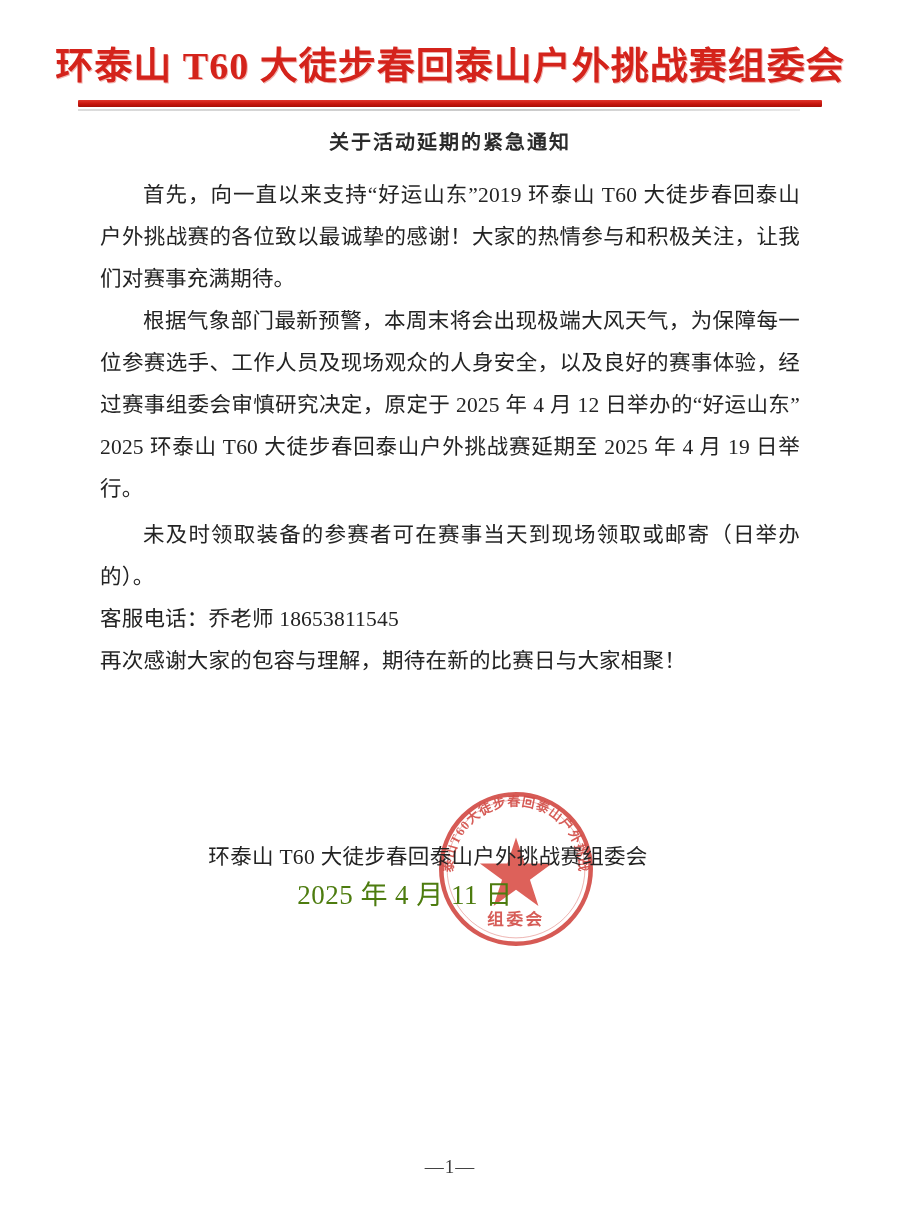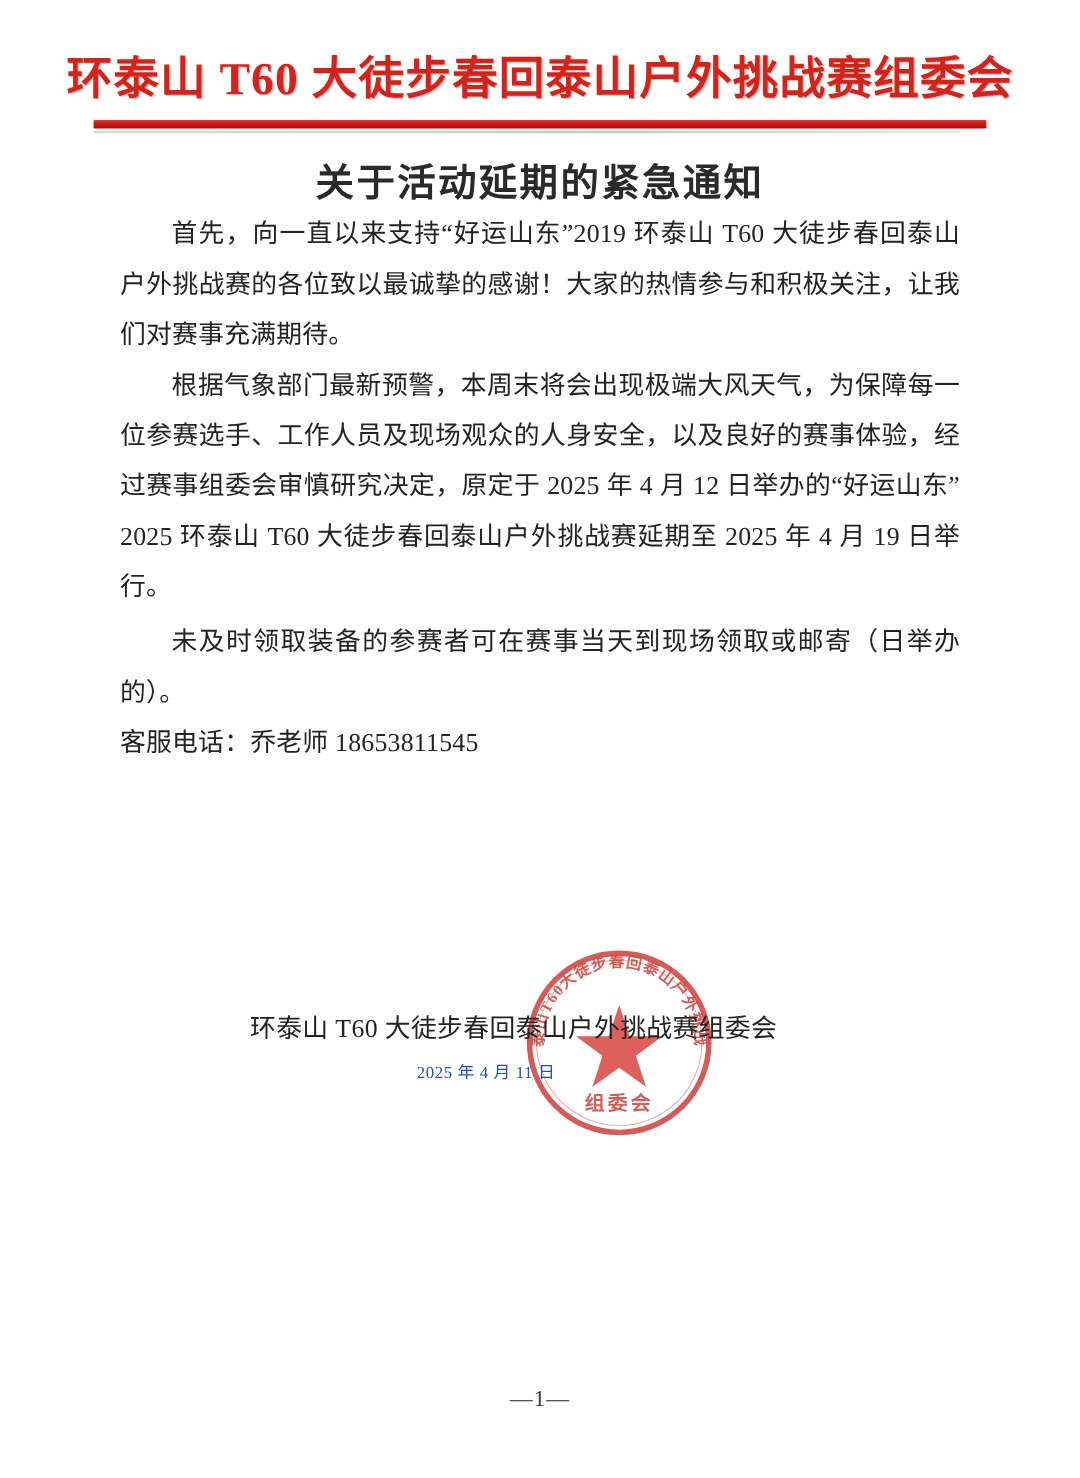--- a/index.html
+++ b/index.html
@@ -67,21 +67,21 @@
     background: linear-gradient(90deg, #dcdcdc 0%, #c9c9c9 60%, #e8e8e8 100%);
   }
 
   
   .doc-title {
     position: absolute;
     left: 0;
     top: 126px;
     width: 900px;
     text-align: center;
-    font-size: 32px;
+    font-size: 20px;
     font-weight: bold;
     letter-spacing: 2px;
     color: #2a2a2a;
   }
 
   
   .body-block {
     position: absolute;
     left: 100px;
     top: 174px;
@@ -117,23 +117,23 @@
   .sign-org {
     text-align: center;
     font-size: 21.5px;
     line-height: 38px;
     color: #232323;
     padding-right: 44px;
     letter-spacing: 0.3px;
   }
   .sign-date {
     text-align: center;
-    font-size: 14px;
+    font-size: 27px;
     line-height: 38px;
-    color: #1d4ed8;
+    color: #4d7c0f;
     padding-right: 90px;
     letter-spacing: 0.5px;
   }
 
   
   .seal {
     position: absolute;
     left: 433px;
     top: 786px;
     width: 166px;
@@ -169,20 +169,21 @@
     <div class="rule-thin"></div>
   </div>
 
   <div class="doc-title">关于活动延期的紧急通知</div>
 
   <div class="body-block">
     <p class="para indent">首先，向一直以来支持“好运山东”2019 环泰山 T60 大徒步春回泰山户外挑战赛的各位致以最诚挚的感谢！大家的热情参与和积极关注，让我们对赛事充满期待。</p>
     <p class="para indent">根据气象部门最新预警，本周末将会出现极端大风天气，为保障每一位参赛选手、工作人员及现场观众的人身安全，以及良好的赛事体验，经过赛事组委会审慎研究决定，原定于 2025 年 4 月 12 日举办的“好运山东”2025 环泰山 T60 大徒步春回泰山户外挑战赛延期至 2025 年 4 月 19 日举行。</p>
     <p class="para indent gap">未及时领取装备的参赛者可在赛事当天到现场领取或邮寄（日举办的）。</p>
     <p class="para">客服电话：乔老师 18653811545</p>
+    <p class="para">再次感谢大家的包容与理解，期待在新的比赛日与大家相聚！</p>
   </div>
 
   <div class="seal">
     <svg viewBox="0 0 200 200" width="166" height="166" aria-hidden="true">
       <defs>
         <path id="sealArc" d="M 100,100 m -78,0 a 78,78 0 1,1 156,0" transform="rotate(0 100 100)"></path>
         <path id="sealArcTop" d="M 24,100 A 76,76 0 0 1 176,100"></path>
       </defs>
       <circle cx="100" cy="100" r="90" fill="none" stroke="#c8231c" stroke-width="5.5" opacity="0.92"></circle>
       <circle cx="100" cy="100" r="83" fill="none" stroke="#c8231c" stroke-width="1.1" opacity="0.45"></circle>

